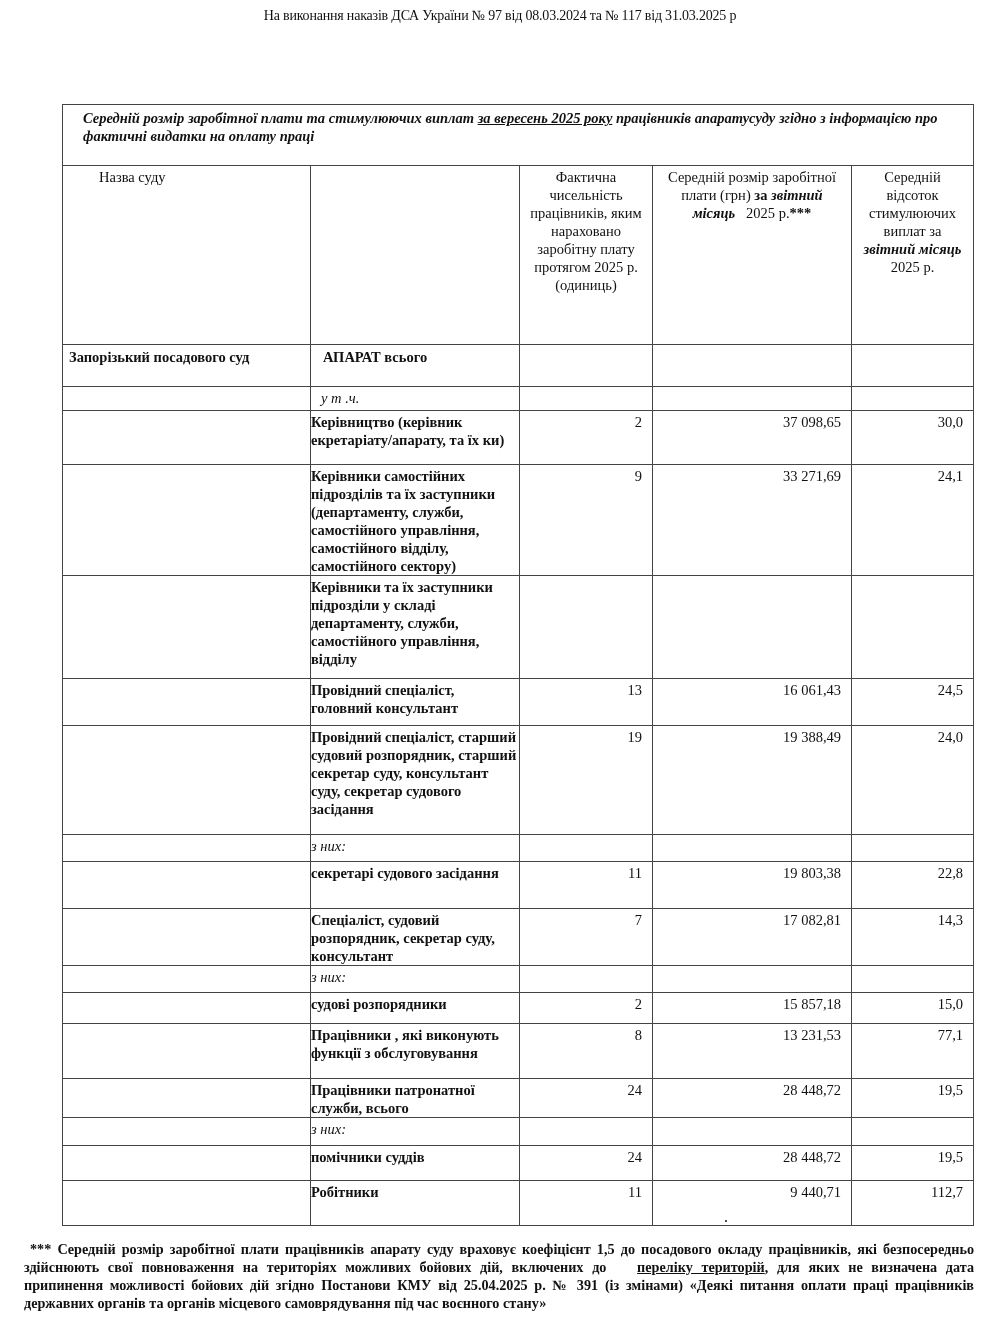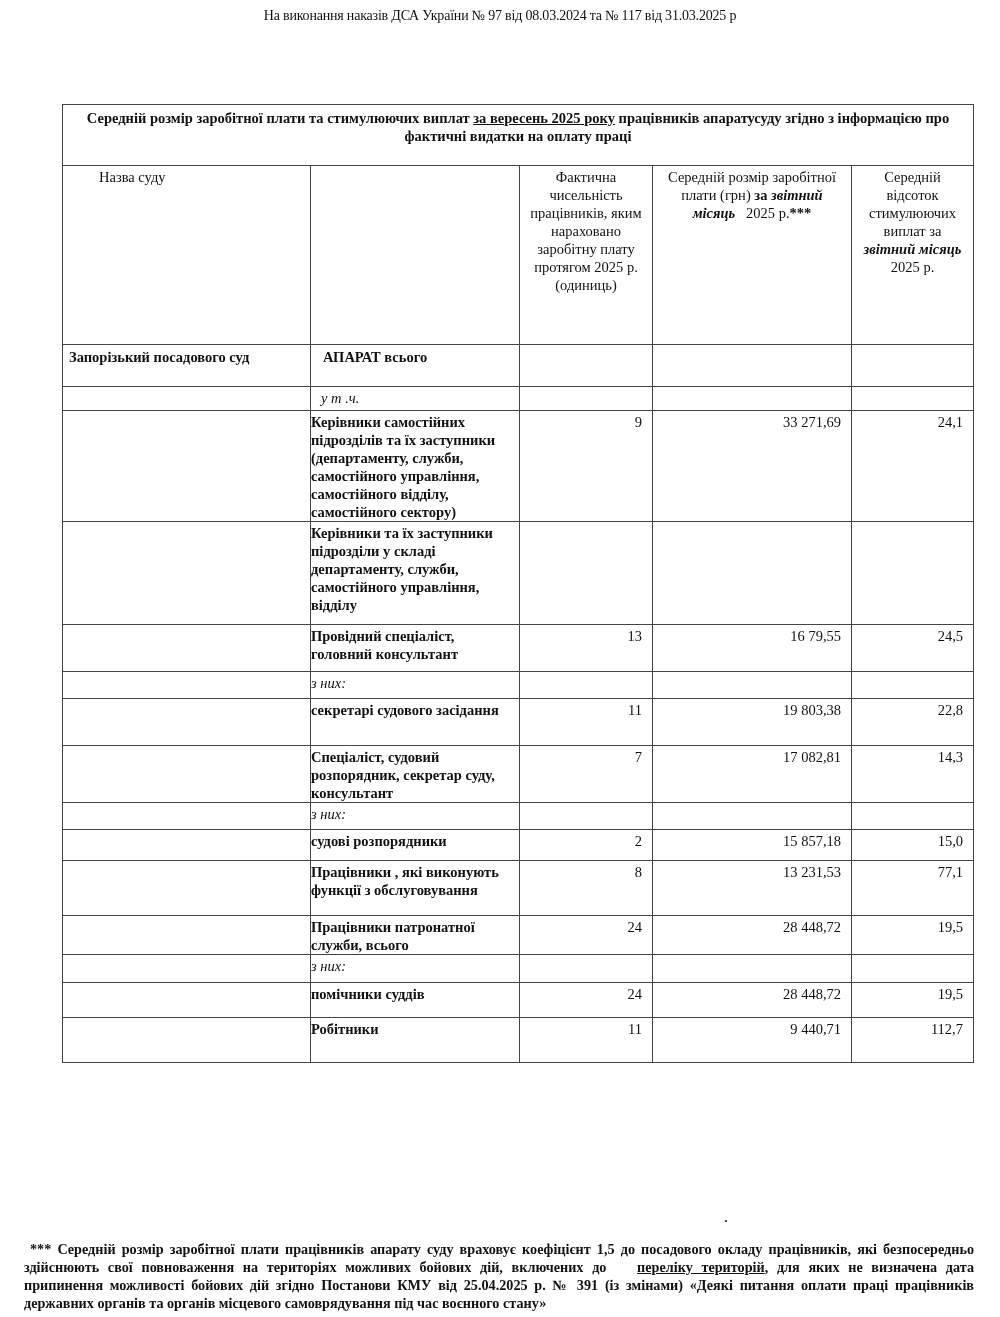--- a/index.html
+++ b/index.html
@@ -3,21 +3,21 @@
 <meta charset="utf-8">
 <style>
   html, body { margin: 0; padding: 0; background: #ffffff; }
   body { width: 1000px; height: 1317px; position: relative; overflow: hidden;
          font-family: "Liberation Serif", serif; color: #111; }
   .top-note { position: absolute; top: 8px; left: 0; width: 1000px; text-align: center;
               font-size: 14px; letter-spacing: -0.2px; }
   table.report { position: absolute; left: 62px; top: 104px; width: 911px;
                  border-collapse: collapse; table-layout: fixed; }
   table.report td { border: 1.4px solid #444; vertical-align: top; padding: 0; font-size: 14.5px; line-height: 18px; }
-  td.title-cell { height: 56px; text-align: center; font-weight: bold; font-size: 14px; line-height: 18px; padding: 4px 20px 0 20px !important; }
+  td.title-cell { height: 56px; text-align: left; font-weight: bold; font-size: 14px; line-height: 18px; padding: 4px 20px 0 20px !important; font-style: italic; }
   td.title-cell u { text-decoration: underline; }
   td.hdr { height: 176px; text-align: center; font-size: 14.5px; line-height: 18px; padding-top: 2px !important; }
   td.hdr-name { text-align: left; padding-left: 36px !important; }
   .num { text-align: right; padding-right: 10px !important; padding-top: 2px !important; font-size: 16px; }
   .cat { font-weight: bold; font-size: 14.5px; line-height: 18px; padding-left: 0 !important; padding-top: 2px !important; white-space: normal; overflow: hidden; }
   .cat-it { font-style: italic; font-weight: normal; font-size: 13.5px; padding-top: 2px !important; }
   .court { font-weight: bold; font-size: 16px; padding: 3px 0 0 6px !important; white-space: nowrap; }
   .apparat { font-weight: bold; padding: 3px 0 0 12px !important; font-size: 14.5px; }
   .sub-ind { padding-left: 10px !important; }
   .hdr b i, .hdr i b { font-weight: bold; font-style: italic; }
@@ -65,40 +65,54 @@
         <td class="num"></td>
         <td class="num"></td>
       </tr>
       <tr style="height: 24px;">
         <td></td>
         <td class="cat cat-it sub-ind">у т .ч.</td>
         <td class="num"></td>
         <td class="num"></td>
         <td class="num"></td>
       </tr>
+      <tr style="height: 54px;">
+        <td></td>
+        <td class="cat">Керівництво (керівник екретаріату/апарату, та їх ки)</td>
+        <td class="num">2</td>
+        <td class="num">37 098,65</td>
+        <td class="num">30,0</td>
+      </tr>
       <tr style="height: 109px;">
         <td></td>
         <td class="cat">Керівники самостійних підрозділів та їх заступники (департаменту, служби, самостійного управління, самостійного відділу, самостійного сектору)</td>
         <td class="num">9</td>
         <td class="num">33 271,69</td>
         <td class="num">24,1</td>
       </tr>
       <tr style="height: 103px;">
         <td></td>
         <td class="cat">Керівники  та їх заступники підрозділи у складі департаменту, служби, самостійного управління, відділу</td>
         <td class="num"></td>
         <td class="num"></td>
         <td class="num"></td>
       </tr>
       <tr style="height: 47px;">
         <td></td>
         <td class="cat">Провідний спеціаліст, головний консультант</td>
         <td class="num">13</td>
-        <td class="num">16 79,55</td>
+        <td class="num">16 061,43</td>
         <td class="num">24,5</td>
+      </tr>
+      <tr style="height: 109px;">
+        <td></td>
+        <td class="cat">Провідний спеціаліст, старший судовий розпорядник, старший секретар суду, консультант суду, секретар судового засідання</td>
+        <td class="num">19</td>
+        <td class="num">19 388,49</td>
+        <td class="num">24,0</td>
       </tr>
       <tr style="height: 27px;">
         <td></td>
         <td class="cat cat-it">з них:</td>
         <td class="num"></td>
         <td class="num"></td>
         <td class="num"></td>
       </tr>
       <tr style="height: 47px;">
         <td></td>

